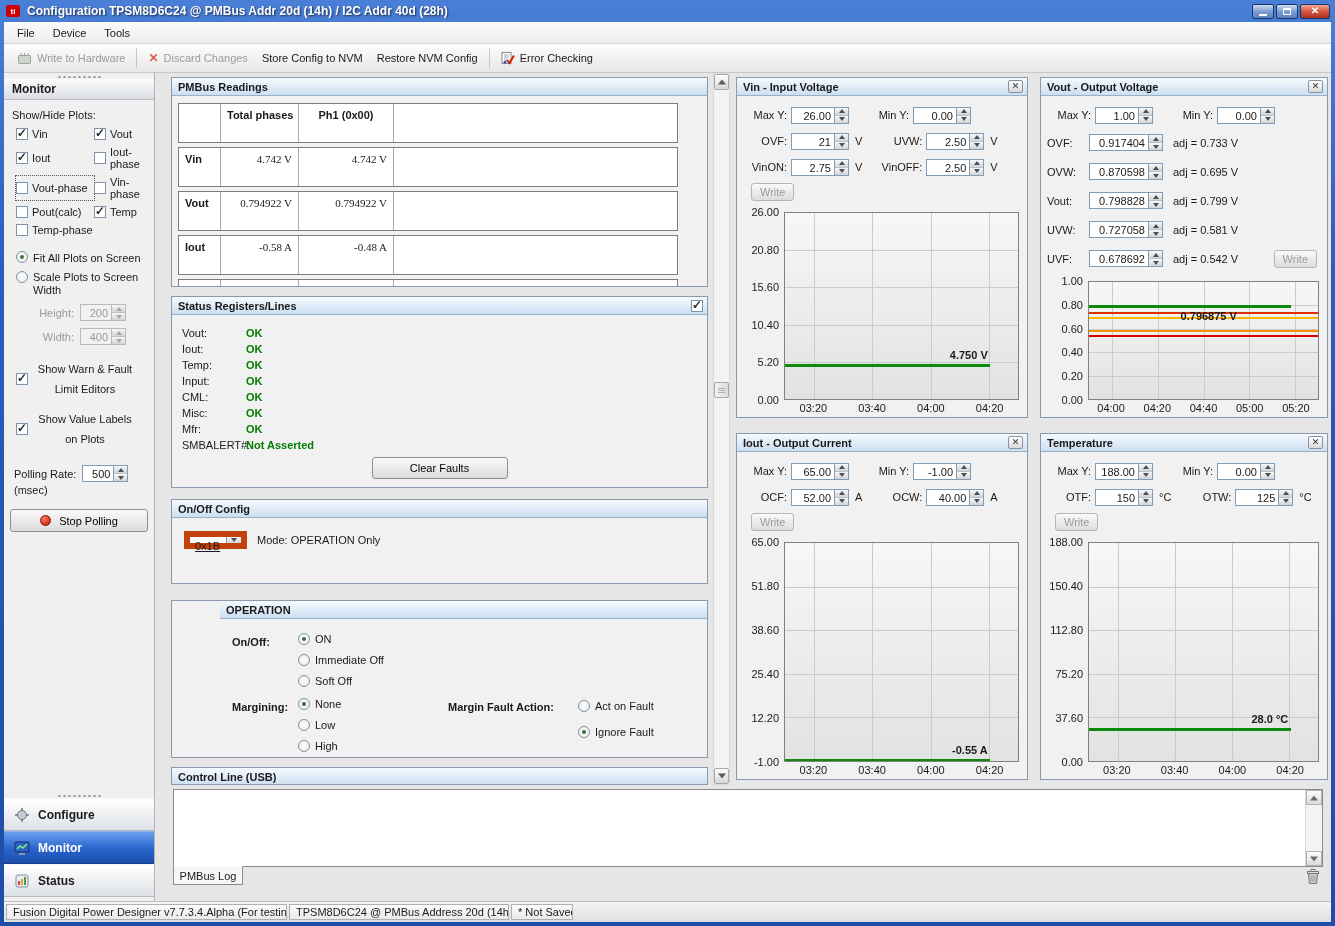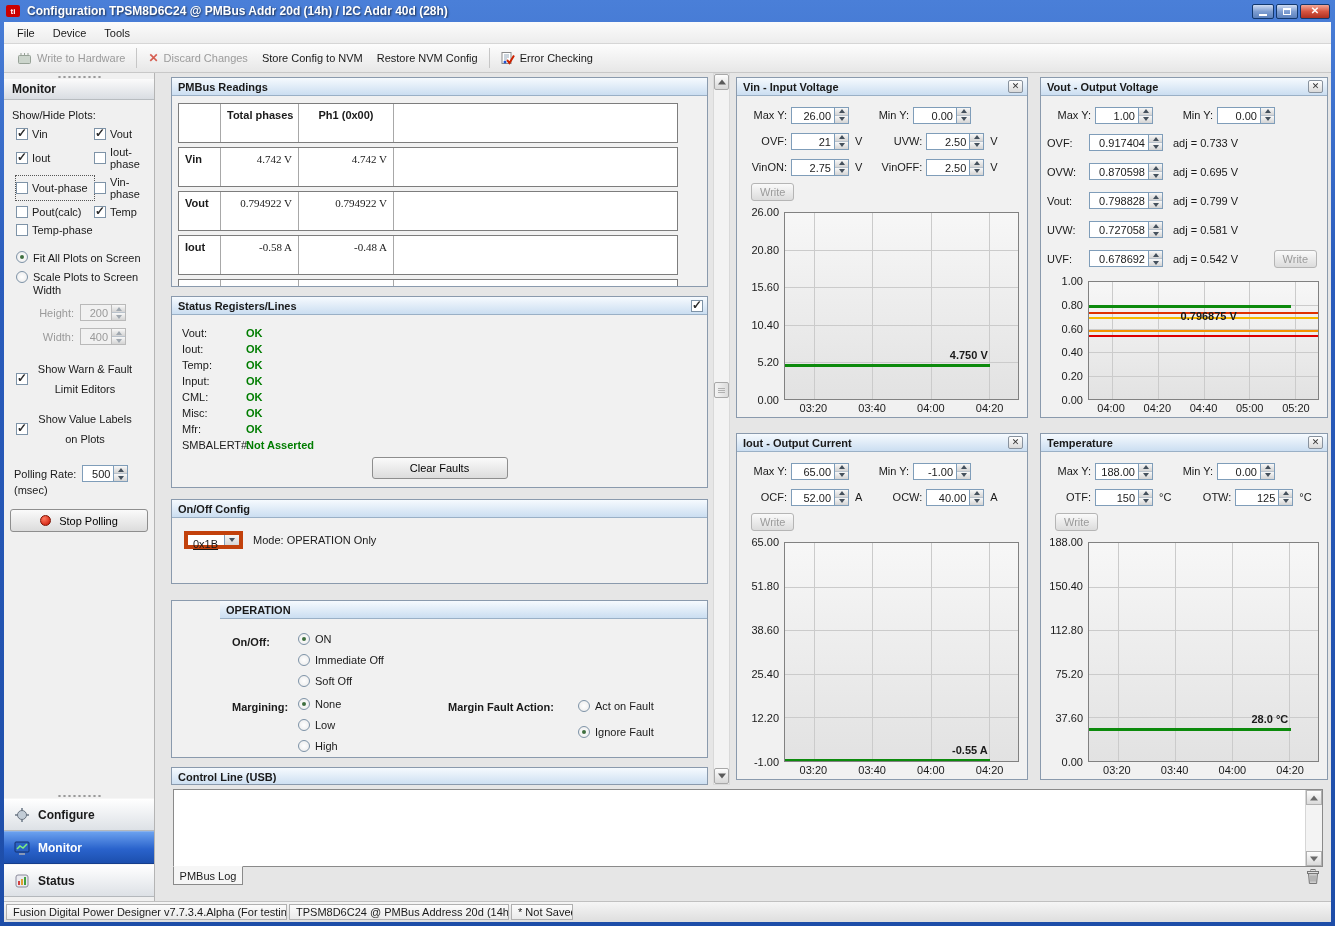--- a/index.html
+++ b/index.html
@@ -119,21 +119,21 @@
 
   
   .st-body { position:relative; height:173px; padding:12px 0 0 10px; }
   .st-row { display:flex; height:16px; }
   .st-l { width:64px; }
   .st-v { font-weight:bold; color:#007d00; }
   .clear-btn { position:absolute; left:50%; transform:translateX(-50%); bottom:9px; width:136px; height:22px; }
 
   
   .oo-body { padding:13px 0 0 12px; display:flex; align-items:center; gap:10px; }
-  .combo { display:inline-flex; height:18px; border:4px solid #c2410c; background:#fff;text-decoration:underline; }
+  .combo { display:inline-flex; height:18px; border:6px solid #c2410c; background:#fff;text-decoration:underline; }
   .combo-val { padding:3px 6px 0 5px; }
   .combo-btn { width:15px; border-left:1px solid #7f9db9; background:linear-gradient(#f6f6f6,#d6d6d6); position:relative; }
   .combo-btn::after { content:""; position:absolute; left:50%; top:50%; transform:translate(-50%,-50%);
     border-left:3px solid transparent; border-right:3px solid transparent; border-top:4px solid #44505c; }
 
   
   .op-body { position:relative; height:139px; }
   .op-lbl { position:absolute; font-weight:bold; }
   .op-body .rbi { position:absolute; align-items:center; }
 

